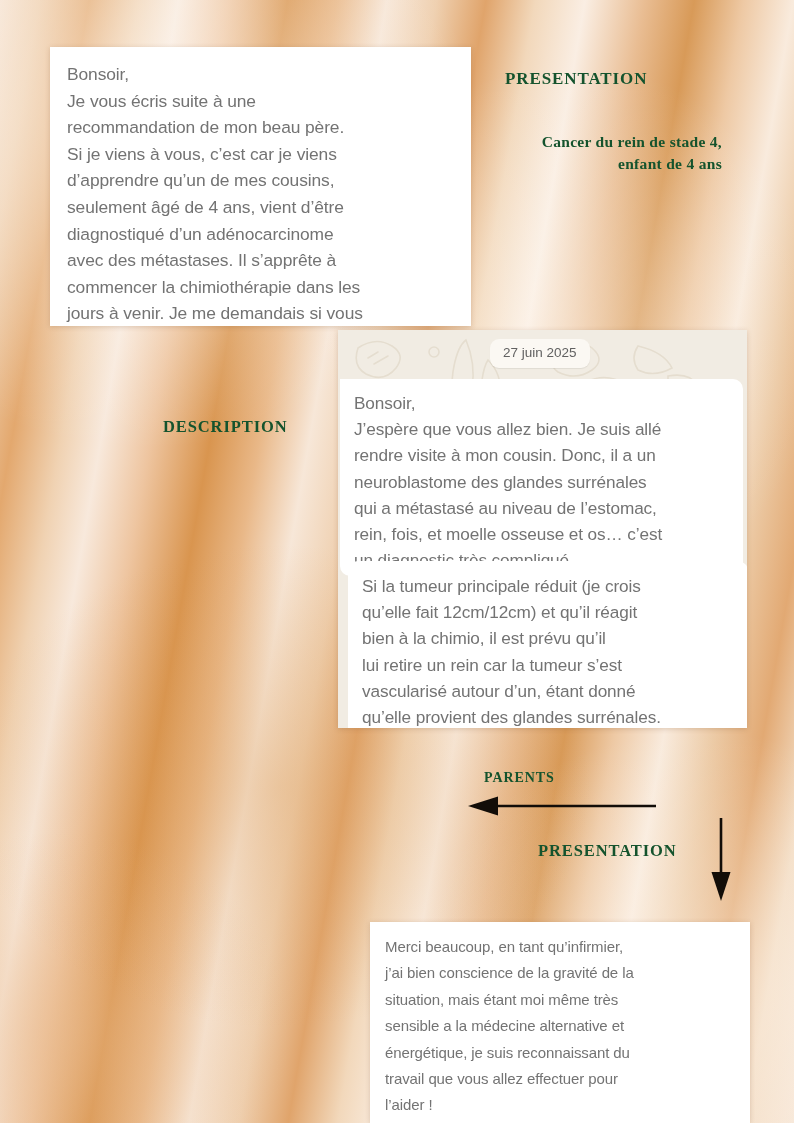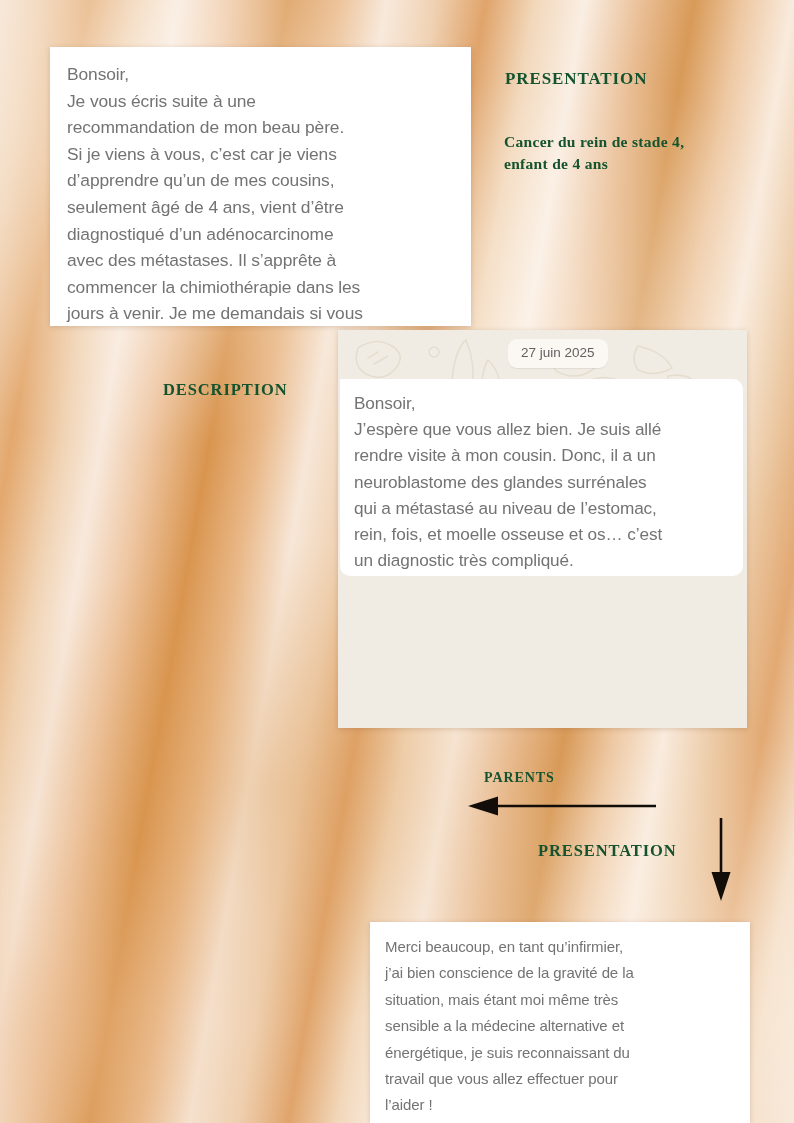--- a/index.html
+++ b/index.html
@@ -112,21 +112,21 @@
     background: #ffffff;
     padding: 14px 16px 0 17px;
   }
   #shot-1 .msgtext { font-size: 17.4px; line-height: 26.6px; }
 
   #shot-2 {
     left: 338px; top: 330px;
     width: 409px; height: 398px;
     padding: 0;
   }
-  #shot-2 .datepill { left: 170px; top: 9px; }
+  #shot-2 .datepill { left: 152px; top: 9px; }
   #shot-2 .bubble-a {
     left: 2px; top: 49px;
     width: 403px;
     padding: 11px 14px 3px 14px;
     border-radius: 0 10px 10px 10px;
   }
   #shot-2 .bubble-b {
     left: 10px; top: 231px;
     width: 400px;
     padding: 12px 14px 10px 14px;
@@ -150,25 +150,25 @@
     color: #14532d;
     letter-spacing: .9px;
     white-space: nowrap;
   }
   #lbl-presentation { left: 505px; top: 69px;  font-size: 17px; }
   #lbl-subtitle {
     left: 504px; top: 131px;
     font-size: 15.5px;
     letter-spacing: .3px;
     line-height: 22px;
-    text-align: left;
+    text-align: right;
     width: 218px;
     white-space: normal;
   }
-  #lbl-description { left: 163px; top: 380px; font-size: 16.5px; }
+  #lbl-description { left: 163px; top: 417px; font-size: 16.5px; }
   #lbl-parents     { left: 484px; top: 770px; font-size: 14px; }
   #lbl-interlocuteur { left: 538px; top: 841px; font-size: 16.5px; }
 
   
   .arrow { position: absolute; z-index: 4; }
   #arrow-left { left: 468px; top: 795px; }
   #arrow-down { left: 710px; top: 818px; }
 </style>
 </head>
 <body>
@@ -227,20 +227,28 @@
   <div class="bubble bubble-a">
     <div class="msgtext">Bonsoir,
 J’espère que vous allez bien. Je suis allé
 rendre visite à mon cousin. Donc, il a un
 neuroblastome des glandes surrénales
 qui a métastasé au niveau de l’estomac,
 rein, fois, et moelle osseuse et os… c’est
 un diagnostic très compliqué.</div>
   </div>
 
+  <div class="bubble bubble-b">
+    <div class="msgtext">Si la tumeur principale réduit (je crois
+qu’elle fait 12cm/12cm) et qu’il réagit
+bien à la chimio, il est prévu qu’il
+lui retire un rein car la tumeur s’est
+vascularisé autour d’un, étant donné
+qu’elle provient des glandes surrénales.</div>
+  </div>
 </div>
 
 <div class="shot" id="shot-4">
   <div class="msgtext">Merci beaucoup, en tant qu’infirmier,
 j’ai bien conscience de la gravité de la
 situation, mais étant moi même très
 sensible a la médecine alternative et
 énergétique, je suis reconnaissant du
 travail que vous allez effectuer pour
 l’aider !</div>

